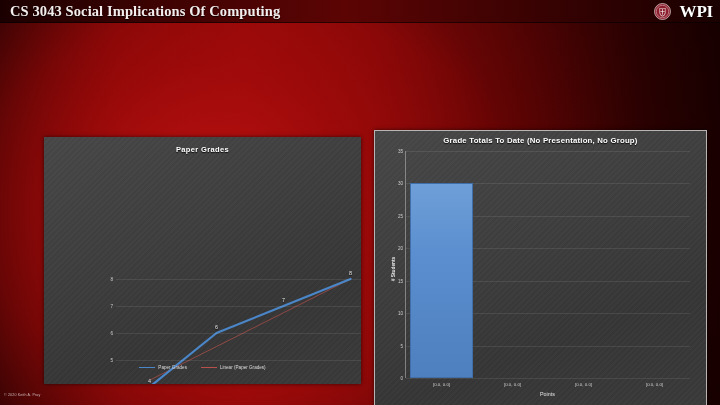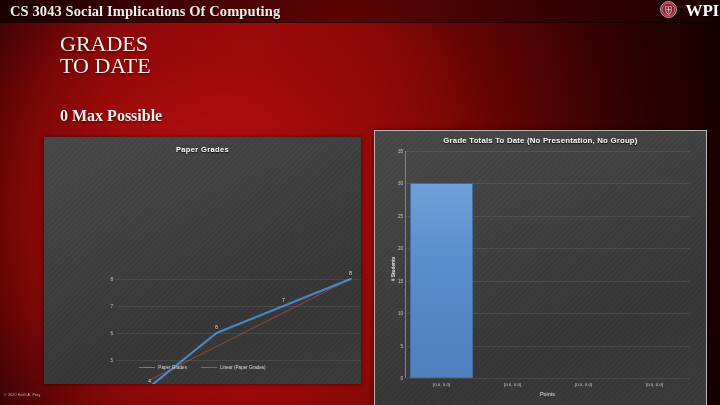--- a/index.html
+++ b/index.html
@@ -31,21 +31,21 @@
     border-bottom: 1px solid rgba(0,0,0,0.55);
   }
   #header-title {
     position: absolute; left: 10px; top: 3px;
     font-family: "Liberation Serif", serif;
     font-weight: bold; font-size: 14.5px; color: #f4eded;
     letter-spacing: .1px;
     text-shadow: 0 1px 1px rgba(0,0,0,.85);
     white-space: nowrap;
   }
-  #logo { position: absolute; right: 1px; top: 1px; height: 21px; display: flex; gap: 9px; }
+  #logo { position: absolute; right: 7px; top: 1px; height: 21px; display: flex; align-items: center; gap: 9px; }
   #seal { width: 17px; height: 17px; }
   #logo-text {
     font-family: "Liberation Serif", serif;
     font-weight: bold; font-size: 17px; color: #ffffff; letter-spacing: -0.2px;
     text-shadow: 0 1px 1px rgba(0,0,0,.8);
   }
 
   
   #title-block {
     position: absolute; left: 60px; top: 33px;
@@ -154,25 +154,20 @@
           <path d="M11 10 h12 v9 q0 6 -6 8 q-6 -2 -6 -8 z" fill="#f2eaea"></path>
           <path d="M12.2 11.2 h9.6 v7.8 q0 5 -4.8 6.6 q-4.8 -1.6 -4.8 -6.6 z" fill="#8c1d2c"></path>
           <rect x="16.3" y="12.2" width="1.4" height="11" fill="#f2eaea"></rect>
           <rect x="12.6" y="16.2" width="8.8" height="1.3" fill="#f2eaea"></rect>
         </svg>
       </span>
       <span id="logo-text">WPI</span>
     </div>
   </div>
 
-  <div id="title-block">
-    <span class="l">GRADES</span>
-    <span class="l">TO DATE</span>
-  </div>
-  <div id="subtitle">0 Max Possible</div>
 
   <div id="copyright">© 2020 Keith A. Pray</div>
 
   <div class="panel" id="panel-line">
     <div class="chart-title" id="line-title">Paper Grades</div>
 
     <div class="plot" id="line-plot">
       <svg id="line-svg">
           <polyline points="33.5,101.25 100.5,67.5 167.5,33.75 234.5,0" fill="none" stroke="#b5504a" stroke-width="0.7"></polyline>
           <polyline points="33.5,108 100.5,54 167.5,27 234.5,0" fill="none" stroke="#4a86c8" stroke-width="2.2" stroke-linejoin="round" stroke-linecap="round"></polyline>

